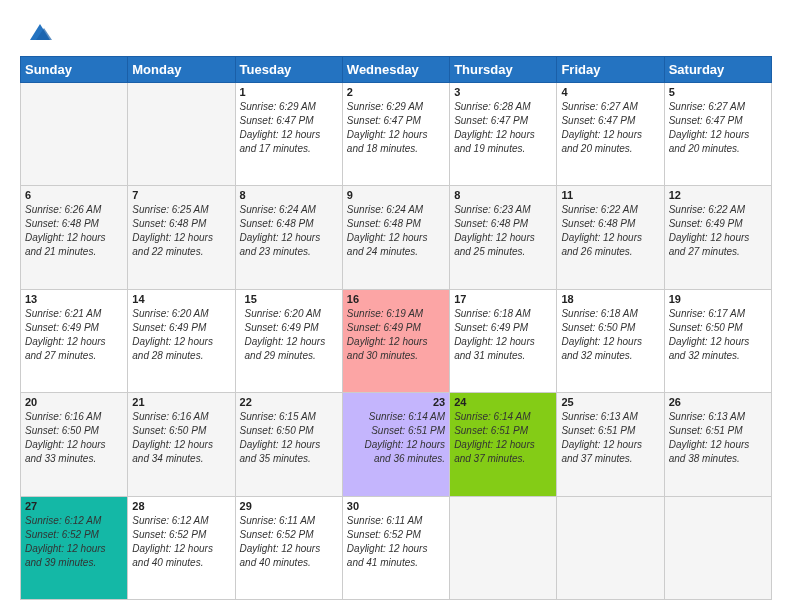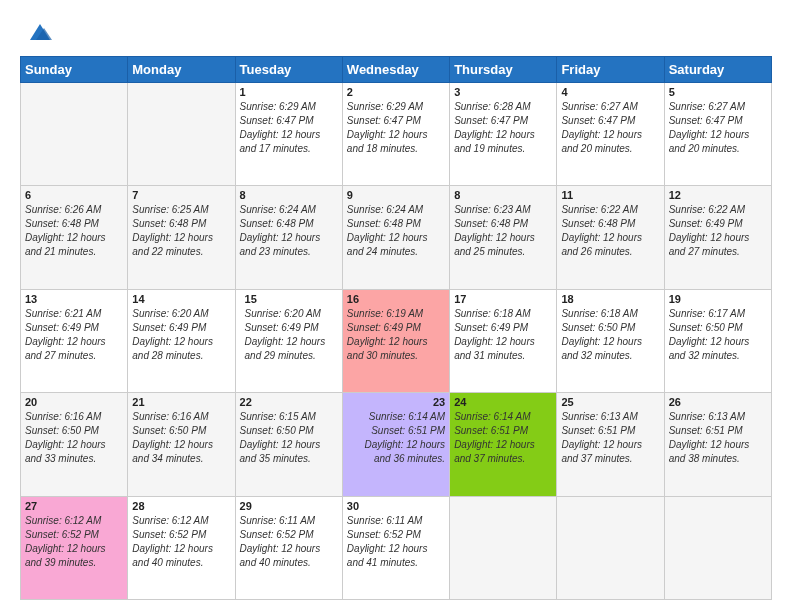--- a/index.html
+++ b/index.html
@@ -250,21 +250,21 @@
           <td style="background: rgb(245, 245, 245);">
             <span class="day-number">25</span>
             <div class="day-info">Sunrise: 6:13 AM<br>Sunset: 6:51 PM<br>Daylight: 12 hours and 37 minutes.</div>
           </td>
           <td style="background: rgb(245, 245, 245);">
             <span class="day-number">26</span>
             <div class="day-info">Sunrise: 6:13 AM<br>Sunset: 6:51 PM<br>Daylight: 12 hours and 38 minutes.</div>
           </td>
         </tr>
         <tr>
-          <td style="background: #f9a8d4;">
+          <td style="background: #14b8a6;">
             <span class="day-number">27</span>
             <div class="day-info">Sunrise: 6:12 AM<br>Sunset: 6:52 PM<br>Daylight: 12 hours and 39 minutes.</div>
           </td>
           <td style="background: rgb(255, 255, 255);">
             <span class="day-number">28</span>
             <div class="day-info">Sunrise: 6:12 AM<br>Sunset: 6:52 PM<br>Daylight: 12 hours and 40 minutes.</div>
           </td>
           <td style="background: rgb(255, 255, 255);">
             <span class="day-number">29</span>
             <div class="day-info">Sunrise: 6:11 AM<br>Sunset: 6:52 PM<br>Daylight: 12 hours and 40 minutes.</div>

